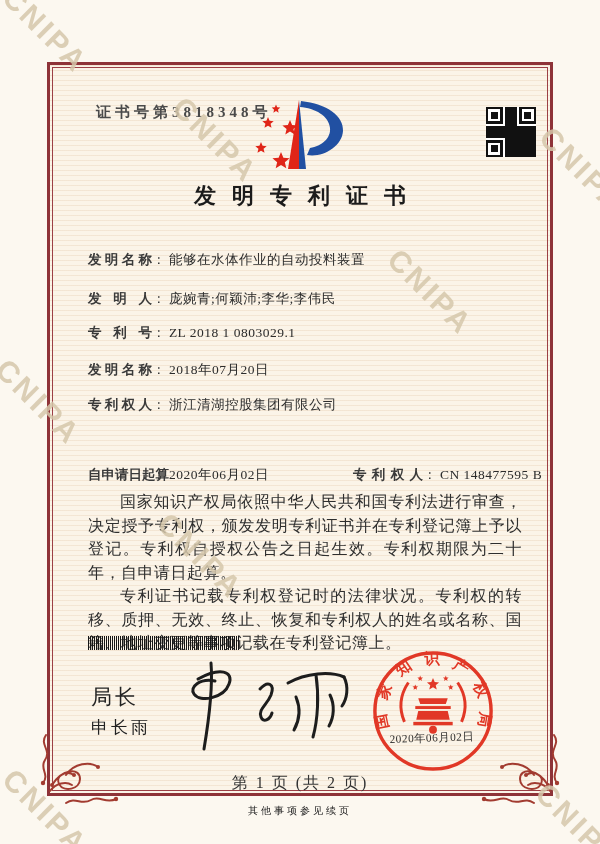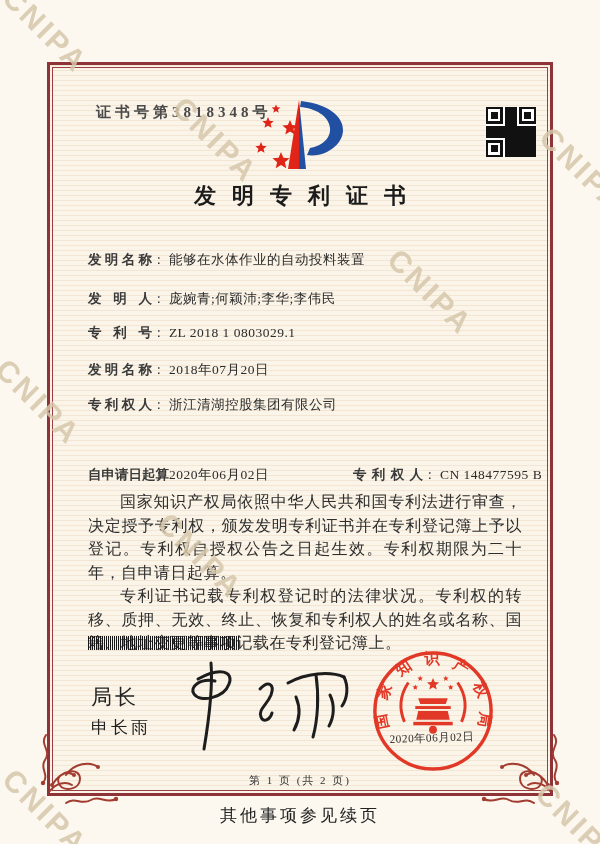--- a/index.html
+++ b/index.html
@@ -49,25 +49,25 @@
     line-height:23.5px;color:#2e2e2e;text-align:justify;letter-spacing:0.5px;
   }
   .bodytext p{margin:0;text-indent:2em;}
   .barcode{position:absolute;left:38px;top:571px;width:156px;height:14px;}
   .signer-title{position:absolute;left:41px;top:618px;font-size:21px;color:#222;letter-spacing:3px;}
   .signer-name{position:absolute;left:41px;top:651px;font-size:17px;color:#222;letter-spacing:3px;}
   .signature{position:absolute;left:118px;top:592px;width:190px;height:100px;}
   .seal{position:absolute;left:319px;top:582px;width:128px;height:128px;opacity:0.94;}
   .footer-page{
     position:absolute;left:0;top:708px;width:100%;text-align:center;
-    font-size:11px;color:#333;letter-spacing:2px;
+    font-size:16px;color:#333;letter-spacing:2px;
   }
   .continuation{
     position:absolute;left:0;top:804px;width:100%;text-align:center;z-index:3;
-    font-size:17px;color:#222;letter-spacing:3px;
+    font-size:10px;color:#222;letter-spacing:3px;
   }
   .flourish{position:absolute;width:92px;height:92px;z-index:4;}
   .flourish.bl{left:-14px;bottom:-16px;}
   .flourish.br{right:-14px;bottom:-16px;transform:scaleX(-1);}
 </style>
 </head>
 <body>
 
 <div class="page">
 

